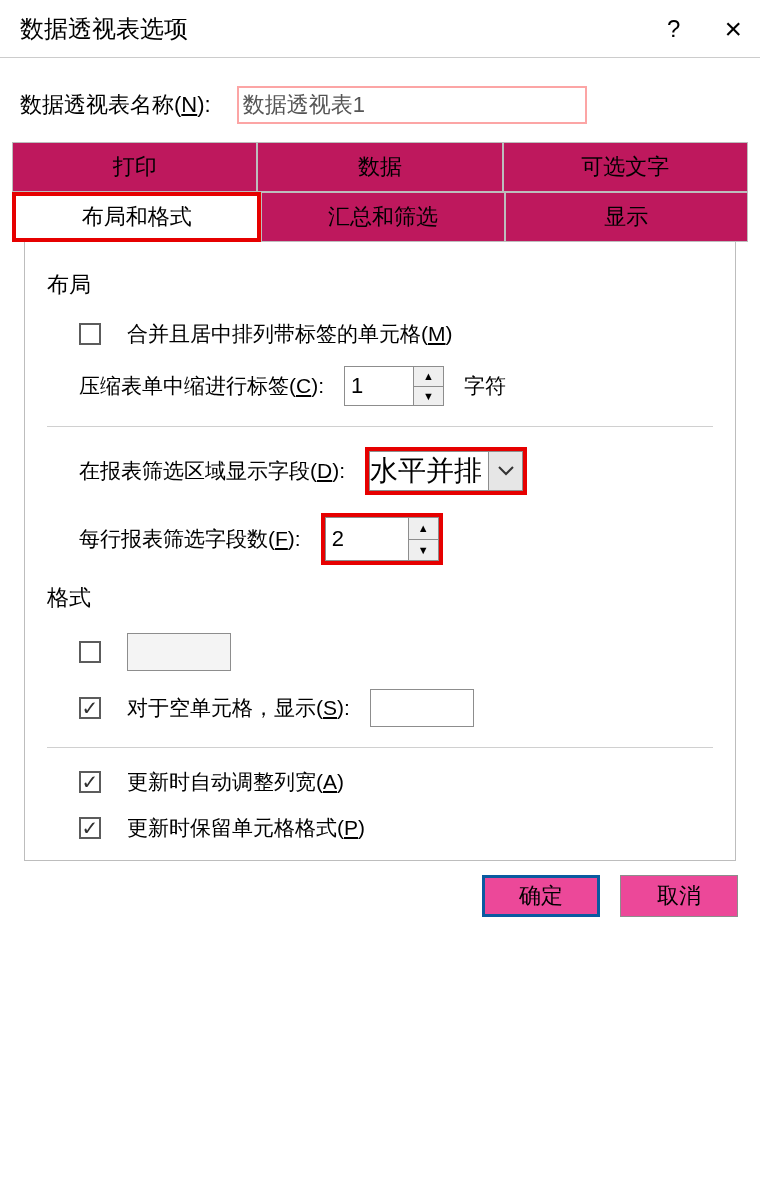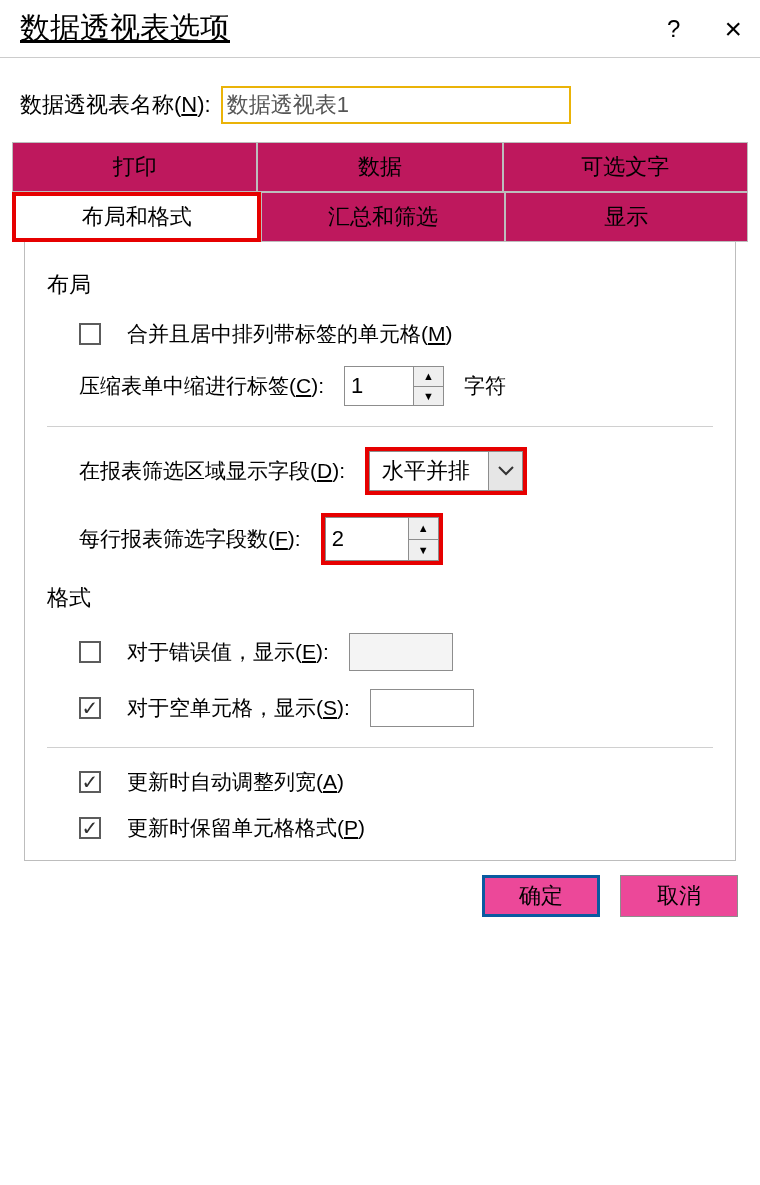--- a/index.html
+++ b/index.html
@@ -16,41 +16,42 @@
 
   
   .titlebar {
     height: 58px;
     display: flex;
     align-items: center;
     justify-content: space-between;
     padding: 0 18px 0 20px;
     border-bottom: 1px solid #ccc;
   }
-  .titlebar .title { font-size: 30px; text-decoration: underline; }
+  .titlebar .title { font-size: 24px; }
   .titlebar .ctrls { display: flex; gap: 44px; align-items: center; font-size: 24px; }
   .titlebar .ctrls span { cursor: pointer; }
   .close-x { font-size: 30px; font-weight: 300; }
 
   
   .name-row {
     display: flex;
     align-items: center;
     padding: 28px 20px 18px 20px;
     gap: 10px;
   }
   .name-row label { font-size: 22px; }
   .name-input {
-    border: 2px solid #eab308;
+    border: 2px solid #fca5a5;
     height: 38px;
     width: 350px;
     font-size: 22px;
     padding: 0 4px;
     font-family: inherit;
     color: #555;
+    margin-left: 16px;
   }
 
   .u { text-decoration: underline; }
 
   
   .tab-area {
     padding: 0 12px;
   }
   .tab-row {
     display: flex;
@@ -144,23 +145,23 @@
 
   
   .combo {
     display: flex;
     height: 40px;
     border: 1px solid #8d8d8d;
     background: #fff;
   }
   .combo .combo-txt {
     width: 118px;
-    padding: 0 12px;
+    padding: 0 0;
     display: flex; align-items:center;
-    font-size: 22px;
+    font-size: 28px;
   }
   .combo .combo-btn {
     width: 34px;
     background: #e6e6e6;
     border-left: 1px solid #8d8d8d;
     display:flex; align-items:center; justify-content:center;
     cursor:pointer;
   }
   .combo .combo-btn svg { width: 16px; height: 10px; }
 
@@ -287,23 +288,20 @@
               <button>▼</button>
             </div>
           </div>
         </span>
       </div>
 
       <div class="grp-title">格式</div>
 
       <div class="row indent">
         <span class="cb"></span>
-        <span>
-          <span>对于错误值，显示(</span><span class="u">E</span><span>):</span>
-        </span>
         <input class="txt" disabled="" style="">
       </div>
 
       <div class="row indent">
         <span class="cb checked"></span>
         <span>
           <span>对于空单元格，显示(</span><span class="u">S</span><span>):</span>
         </span>
         <input class="txt white" style="">
       </div>

